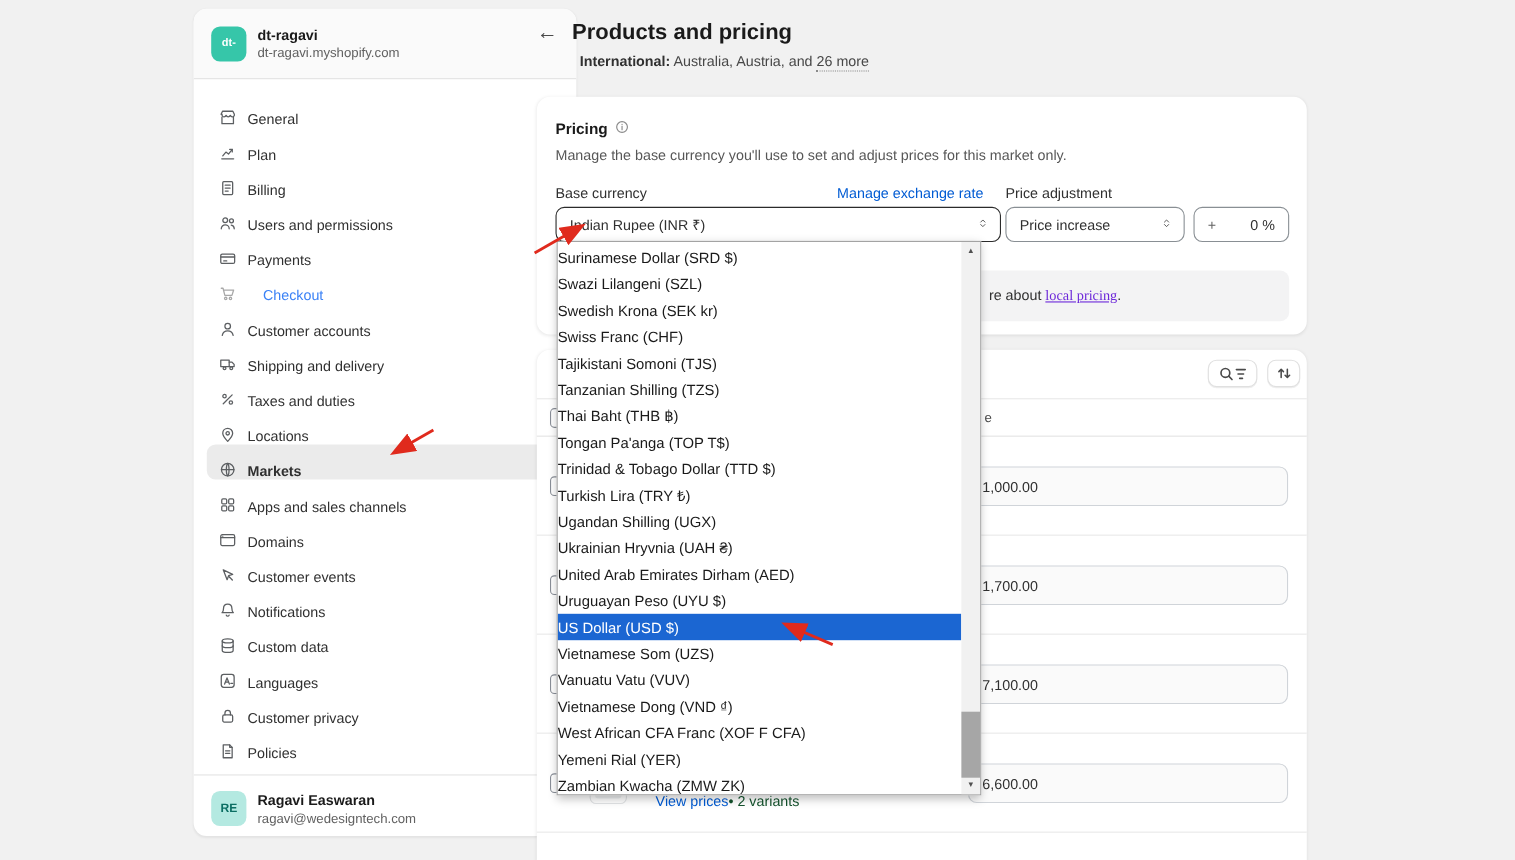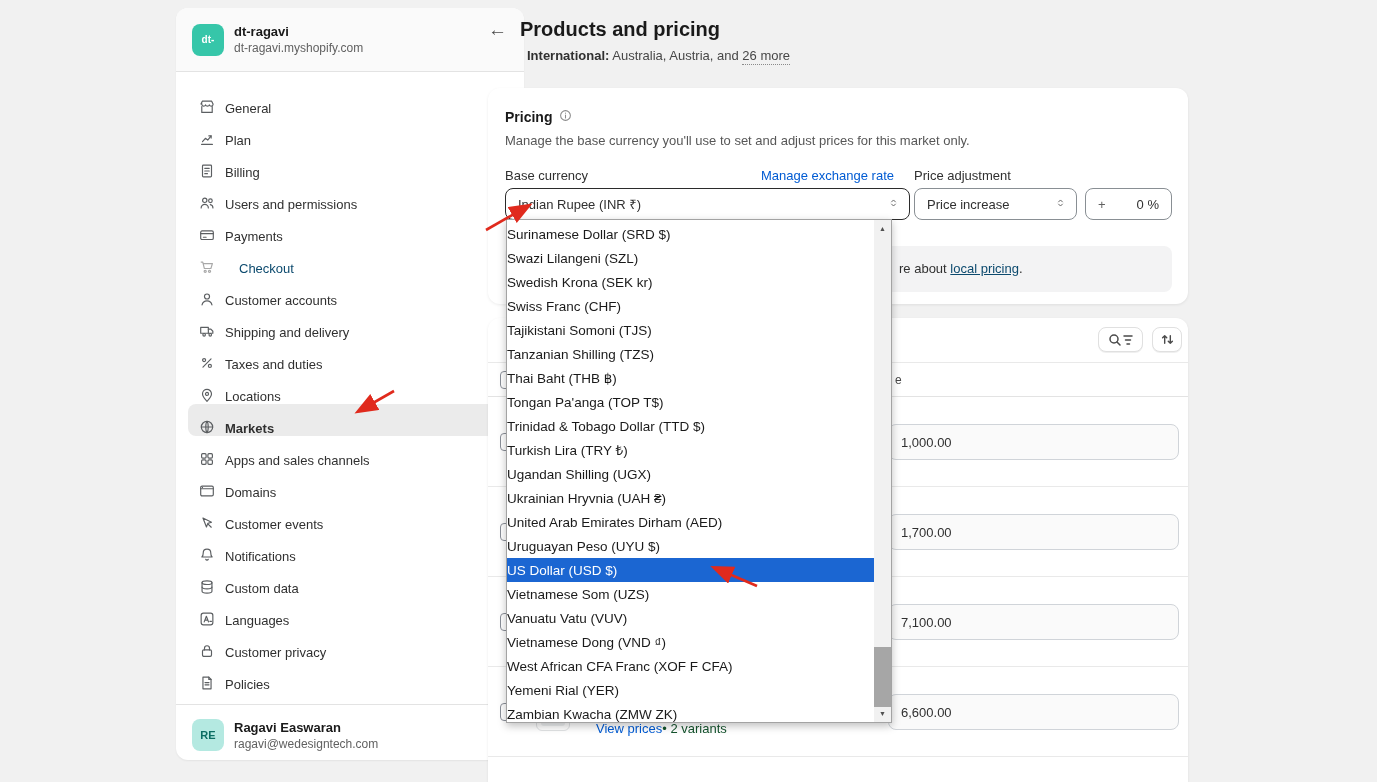--- a/index.html
+++ b/index.html
@@ -29,21 +29,21 @@
   }
   .store-avatar { background:#36c6a9; color:#fff; font-size:10px; }
   .store-name { font-weight:700; font-size:13px; color:#1a1a1a; }
   .store-domain { font-size:12px; color:#616161; margin-top:2px; }
   .nav { padding:12px 12px; flex:1 1 auto; }
   .nav-item {
     height:32px; display:flex; align-items:flex-end; gap:9px; padding:0 10px;
     border-radius:8px; cursor:pointer; color:#303030;
   }
   .nav-item.active { background:#ebebeb; font-weight:700; }
-  .nav-item.disabled { color:#0c4a6e;gap:23px; }
+  .nav-item.disabled { color:#3b82f6;gap:23px; }
   .nav-icon { width:18px; height:18px; display:flex; align-items:center; justify-content:center; }
   .nav-icon svg { width:18px; height:18px; stroke:#5c5f62; fill:none; stroke-width:1.3; stroke-linecap:round; stroke-linejoin:round; }
   .nav-item.disabled .nav-icon svg { stroke:#a8a8a8; }
   .user-footer {
     border-top:1px solid #e3e3e3; padding:14px 16px; display:flex; gap:10px; align-items:center;
     flex:0 0 auto;
   }
   .user-avatar { background:#b4e9e1; color:#0b6e63; font-size:11px; }
   .user-name { font-weight:700; font-size:13px; color:#1a1a1a; }
   .user-email { font-size:12px; color:#616161; margin-top:2px; }
@@ -81,21 +81,21 @@
     border:1px solid #898f94; border-radius:8px; display:flex; align-items:center;
     padding:0 12px; font-size:13px;
   }
   .percent-sign { color:#616161; }
   .percent-value { margin-left:auto; color:#303030; }
   .info-box {
     position:absolute; left:17px; top:158px; width:667px; height:46px;
     background:#f3f3f4; border-radius:8px;
   }
   .info-fragment { position:absolute; left:394px; top:15px; font-size:13px; color:#303030; }
-  .info-link { color:#0c4a6e; text-decoration:underline; cursor:pointer; }
+  .info-link { color:#6d28d9; text-decoration:underline; cursor:pointer;font-family:Liberation Serif, serif; }
 
   
   .products-card { left:488px; top:318px; width:700px; height:464px; border-radius:12px 12px 0 0; }
   .tbl-btn {
     position:absolute; top:9px; height:25px; background:#fff; border:1px solid #e0e0e0;
     border-radius:8px; box-shadow:0 1px 0 rgba(26,26,26,.07); display:flex; align-items:center;
     justify-content:center; cursor:pointer;
   }
   .btn-search-filter { left:610px; width:45px; }
   .btn-sort { left:664px; width:30px; }
@@ -115,21 +115,21 @@
   .row-checkbox { left:12px; top:36px; }
   .thumb {
     position:absolute; left:48px; top:30px; width:34px; height:34px; background:#fff;
     border:1px solid #e1e3e5; border-radius:6px;
   }
   .thumb-inner { position:absolute; inset:4px; background:#eef0f1; border-radius:3px; }
   .row-links { position:absolute; left:108px; top:54px; font-size:13px; }
   .view-prices { color:#005bd3; cursor:pointer; }
   .variants { color:#14532d; margin-left:0; }
   .price-input {
-    position:absolute; left:400px; top:27px; width:291px; height:36px;
+    position:absolute; left:392px; top:27px; width:291px; height:36px;
     background:#fafafa; border:1px solid #d0d4d9; border-radius:8px;
     display:flex; align-items:center; padding-left:12px; font-size:13px; color:#303030;
   }
 
   
   .currency-dropdown {
     position:absolute; left:506px; top:219px; width:386px; height:504px;
     background:#fff; border:1px solid #a3a3a3; box-shadow:0 3px 8px rgba(0,0,0,.25);
     z-index:60;
   }

